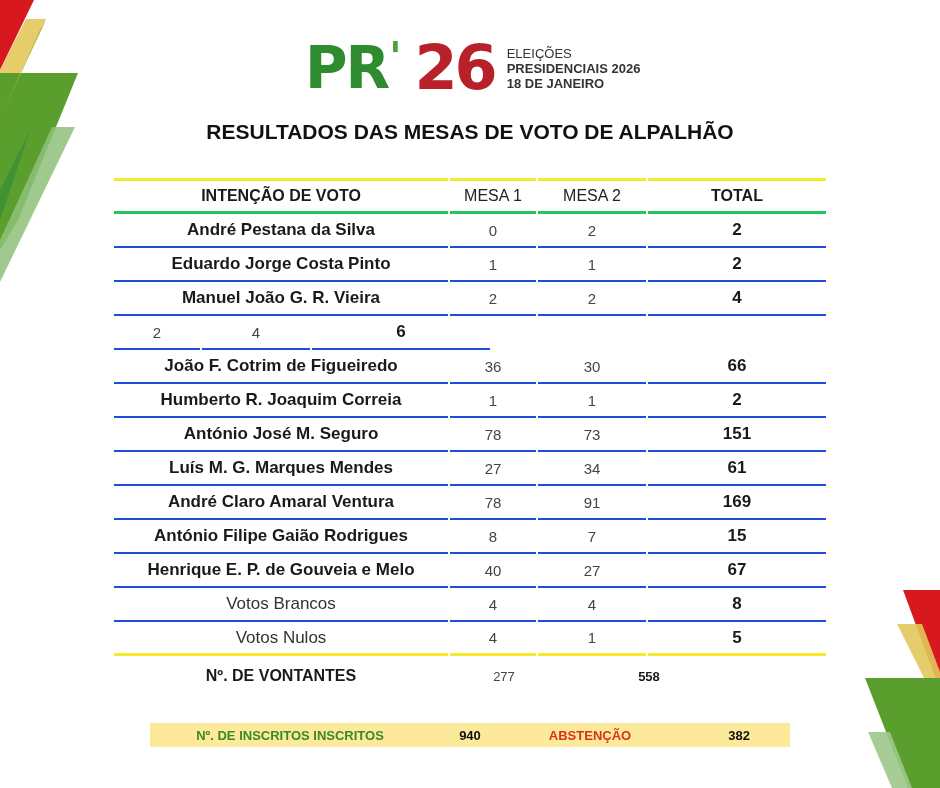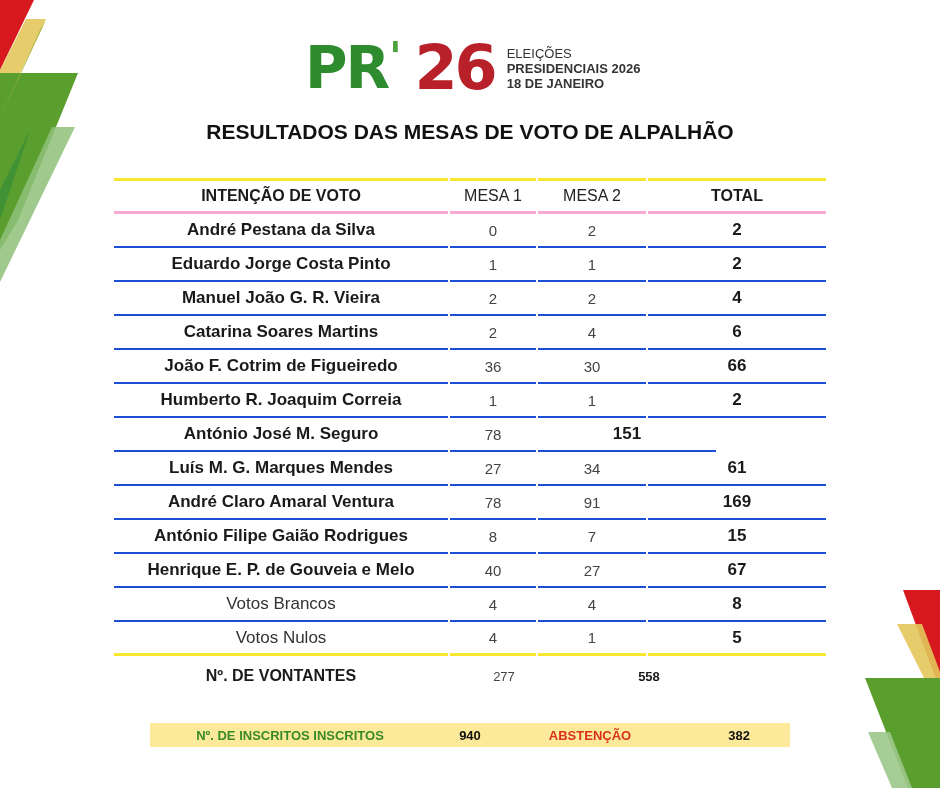--- a/index.html
+++ b/index.html
@@ -24,21 +24,21 @@
   
   .tbl { position: absolute; left: 114px; top: 178px; width: 712px; }
   .row { display: flex; height: 34px; align-items: stretch; }
   .cell { display: flex; align-items: center; justify-content: center; box-sizing: border-box; margin-right: 2px; border-bottom: 2px solid #1d4ed8; }
   .cell:last-child { margin-right: 0; }
   .c-name { width: 334px; }
   .c-m1 { width: 86px; }
   .c-m2 { width: 108px; }
   .c-tot { width: 178px; }
   .row.header { height: 36px; }
-  .row.header .cell { border-top: 3px solid #f7e82e; border-bottom: 3px solid #f9a8d4; font-size: 16px; }
+  .row.header .cell { border-top: 3px solid #f7e82e; border-bottom: 3px solid #22c55e; font-size: 16px; }
   .row.header .c-name, .row.header .c-tot { font-weight: bold; }
   .row.header .c-m1, .row.header .c-m2 { font-weight: normal; color: #222; }
   .row .c-name { font-size: 17px; }
   .row.cand .c-name { font-weight: bold; }
   .row.other .c-name { font-weight: normal; color: #333; }
   .row .c-m1, .row .c-m2 { font-size: 15px; color: #444; }
   .row .c-tot { font-size: 17px; font-weight: bold; }
   .row.lastbody .cell { border-bottom: 3px solid #f7e82e; }
   .row.voters { height: 40px; }
   .row.voters .cell { border-bottom: none; }
@@ -105,40 +105,40 @@
     <div class="cell c-m2">1</div>
     <div class="cell c-tot">2</div>
   </div>
   <div class="row cand">
     <div class="cell c-name">Manuel João G. R. Vieira</div>
     <div class="cell c-m1">2</div>
     <div class="cell c-m2">2</div>
     <div class="cell c-tot">4</div>
   </div>
   <div class="row cand">
-    <div class="cell c-name">Catarina Soares Martins</div>
     <div class="cell c-m1">2</div>
     <div class="cell c-m2">4</div>
     <div class="cell c-tot">6</div>
   </div>
   <div class="row cand">
     <div class="cell c-name">João F. Cotrim de Figueiredo</div>
     <div class="cell c-m1">36</div>
     <div class="cell c-m2">30</div>
     <div class="cell c-tot">66</div>
   </div>
   <div class="row cand">
     <div class="cell c-name">Humberto R. Joaquim Correia</div>
     <div class="cell c-m1">1</div>
     <div class="cell c-m2">1</div>
     <div class="cell c-tot">2</div>
   </div>
   <div class="row cand">
     <div class="cell c-name">António José M. Seguro</div>
     <div class="cell c-m1">78</div>
+    <div class="cell c-m2">73</div>
     <div class="cell c-tot">151</div>
   </div>
   <div class="row cand">
     <div class="cell c-name">Luís M. G. Marques Mendes</div>
     <div class="cell c-m1">27</div>
     <div class="cell c-m2">34</div>
     <div class="cell c-tot">61</div>
   </div>
   <div class="row cand">
     <div class="cell c-name">André Claro Amaral Ventura</div>

